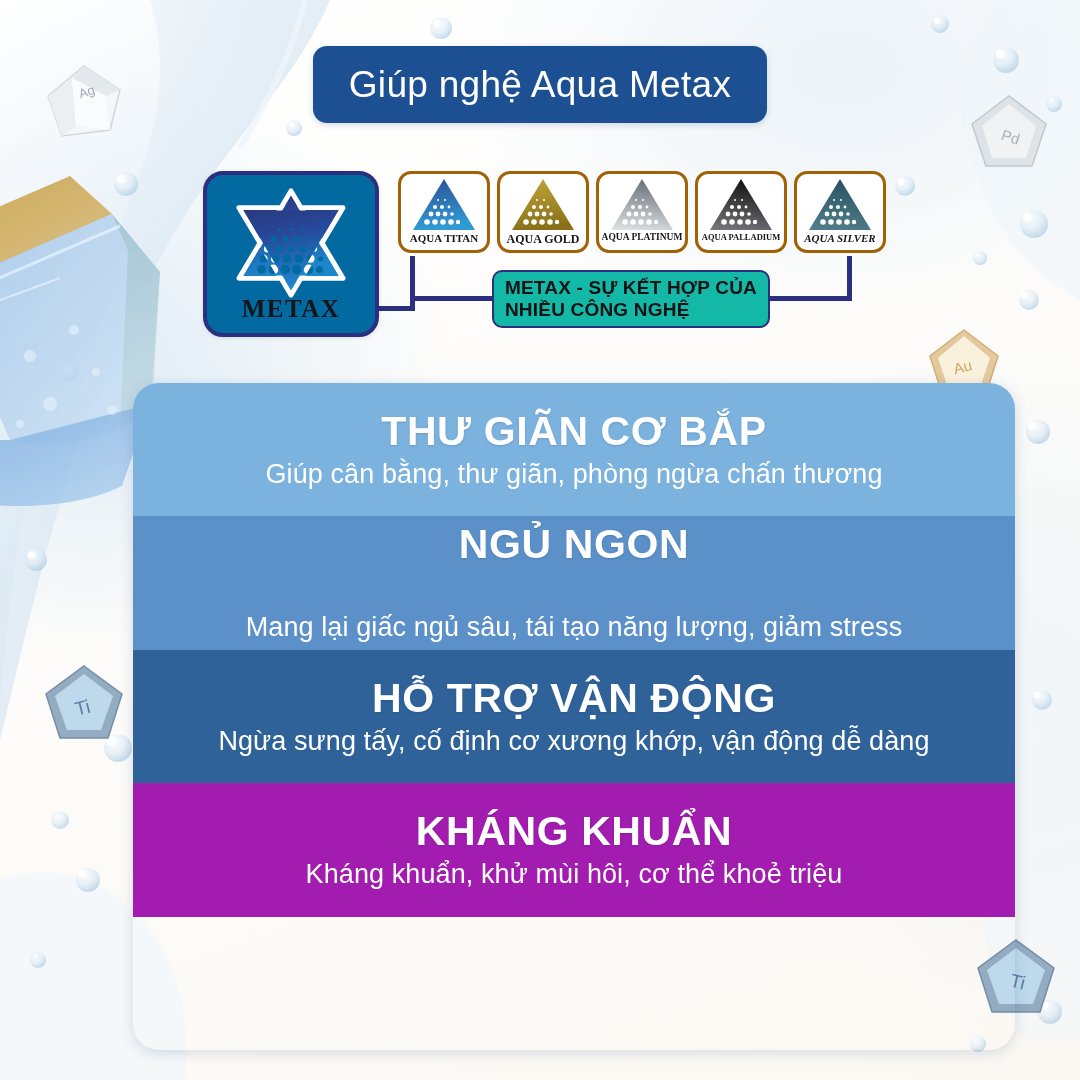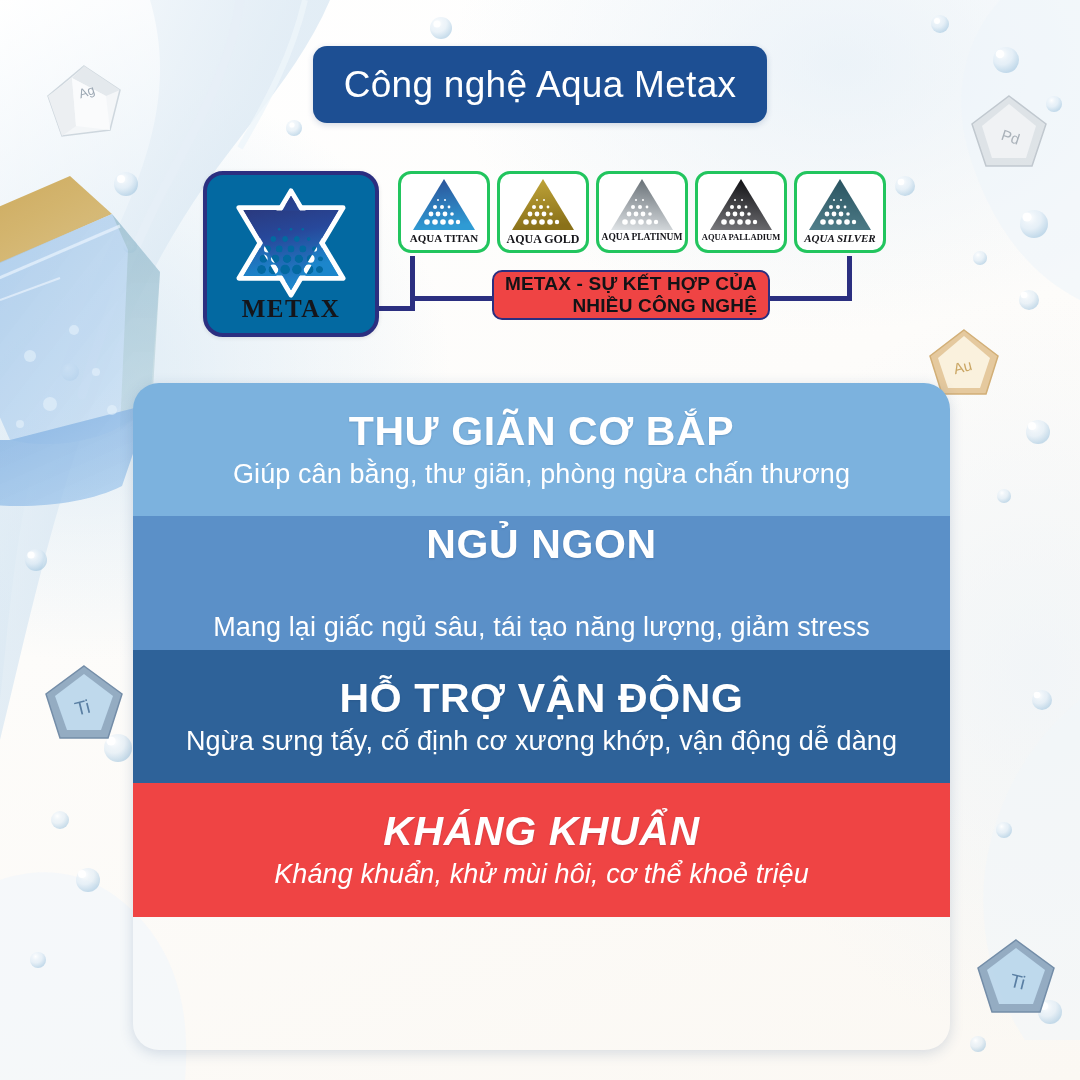--- a/index.html
+++ b/index.html
@@ -47,49 +47,49 @@
   }
   .metax-star{width:118px;height:112px;display:block;}
   .metax-word{
     font-family:"Liberation Serif","DejaVu Serif",serif;
     font-weight:700;font-size:25px;color:#15151a;letter-spacing:1.5px;
     margin-top:-4px;
   }
 
   .aqua-badge{
     position:absolute;top:11px;width:92px;height:82px;
-    background:#fff;border:3px solid #22c55e;border-radius:13px;
+    background:#fff;border:3px solid #a16207;border-radius:13px;
     box-sizing:border-box;z-index:4;
     display:flex;flex-direction:column;align-items:center;justify-content:flex-start;
     overflow:hidden;
   }
   .aqua-tri{width:66px;height:54px;margin-top:4px;display:block;}
   .aqua-label{
     font-family:"Liberation Serif","DejaVu Serif",serif;
     font-weight:700;color:#16161b;
     line-height:1;margin-top:1px;white-space:nowrap;
     transform-origin:center;
   }
 
   .caption-box{
-    position:absolute;left:492px;top:110px;width:278px;height:50px;
-    background:#ef4444;border:2px solid #2b2f80;border-radius:10px;
-    display:flex;align-items:center;justify-content:center;text-align:right;
+    position:absolute;left:492px;top:110px;width:278px;height:58px;
+    background:#14b8a6;border:2px solid #2b2f80;border-radius:10px;
+    display:flex;align-items:center;justify-content:center;text-align:left;
     box-sizing:border-box;z-index:5;
   }
   .caption-box span{
     font-size:19px;font-weight:700;color:#131316;line-height:1.16;
     letter-spacing:.2px;
   }
 
   .wire{position:absolute;background:#2b2f80;z-index:2;}
 
   
   .benefits{
-    position:absolute;left:133px;top:383px;width:817px;height:667px;
+    position:absolute;left:133px;top:383px;width:882px;height:667px;
     border-radius:26px;overflow:hidden;
     box-shadow:0 3px 14px rgba(40,80,130,.18);
   }
   .band{
     height:133.4px;display:flex;flex-direction:column;
     align-items:center;justify-content:center;color:#fff;
     box-sizing:border-box;
   }
   .band .b-title{
     font-size:41px;font-weight:700;letter-spacing:.6px;line-height:1.05;
@@ -212,21 +212,21 @@
         <circle cx="-44" cy="396" r="9"></circle>
           <circle cx="-16" cy="412" r="11"></circle>
         <circle cx="-50" cy="426" r="12"></circle>
           <circle cx="-14" cy="440" r="9"></circle>
         <circle cx="-46" cy="454" r="8"></circle>
       </g>
     </g>
   </svg>
 
   <div class="title-pill">
-    <span>Công nghệ Aqua Metax</span>
+    <span>Giúp nghệ Aqua Metax</span>
   </div>
 
   <div class="diagram">
 
     <div class="wire" style="left:375px;top:146px;width:40px;height:5px;"></div>
     <div class="wire" style="left:410px;top:96px;width:5px;height:55px;"></div>
     <div class="wire" style="left:410px;top:136px;width:90px;height:5px;"></div>
     <div class="wire" style="left:762px;top:136px;width:90px;height:5px;"></div>
     <div class="wire" style="left:847px;top:96px;width:5px;height:45px;"></div>
 
@@ -500,19 +500,19 @@
       <div class="b-title">NGỦ NGON</div>
       <div class="b-sub">Mang lại giấc ngủ sâu, tái tạo năng lượng, giảm stress</div>
     </div>
 
 
     <div class="band" style="background:#2e6299;justify-content:center;">
       <div class="b-title">HỖ TRỢ VẬN ĐỘNG</div>
       <div class="b-sub">Ngừa sưng tấy, cố định cơ xương khớp, vận động dễ dàng</div>
     </div>
 
-    <div class="band" style="background:#ef4444;font-style:italic;">
+    <div class="band" style="background:#a21caf;">
       <div class="b-title">KHÁNG KHUẨN</div>
       <div class="b-sub">Kháng khuẩn, khử mùi hôi, cơ thể khoẻ triệu</div>
     </div>
   </div>
 
 </div>
 
 </body></html>

